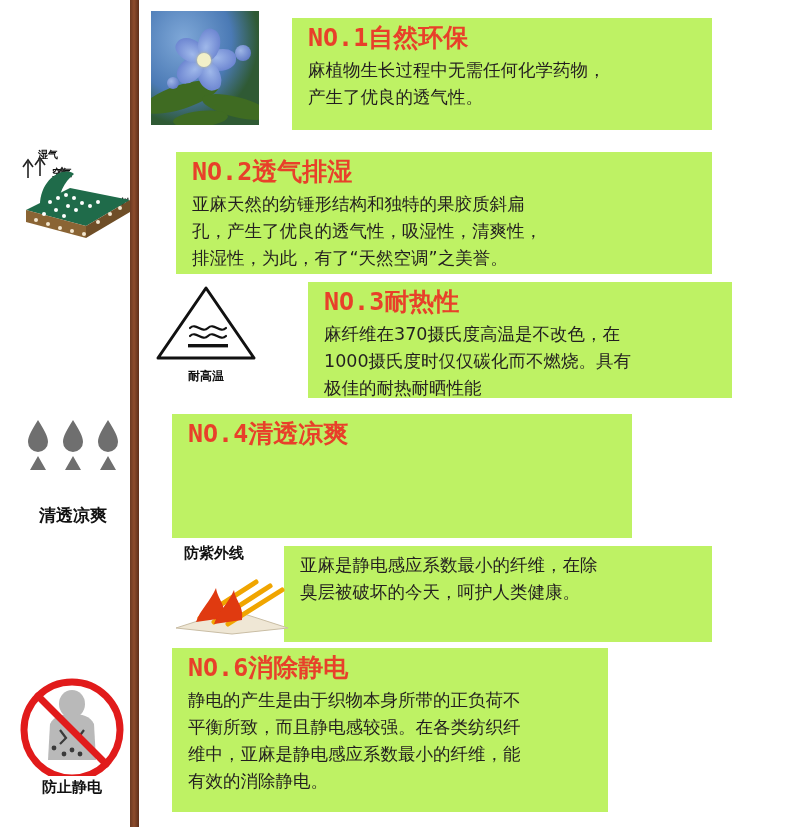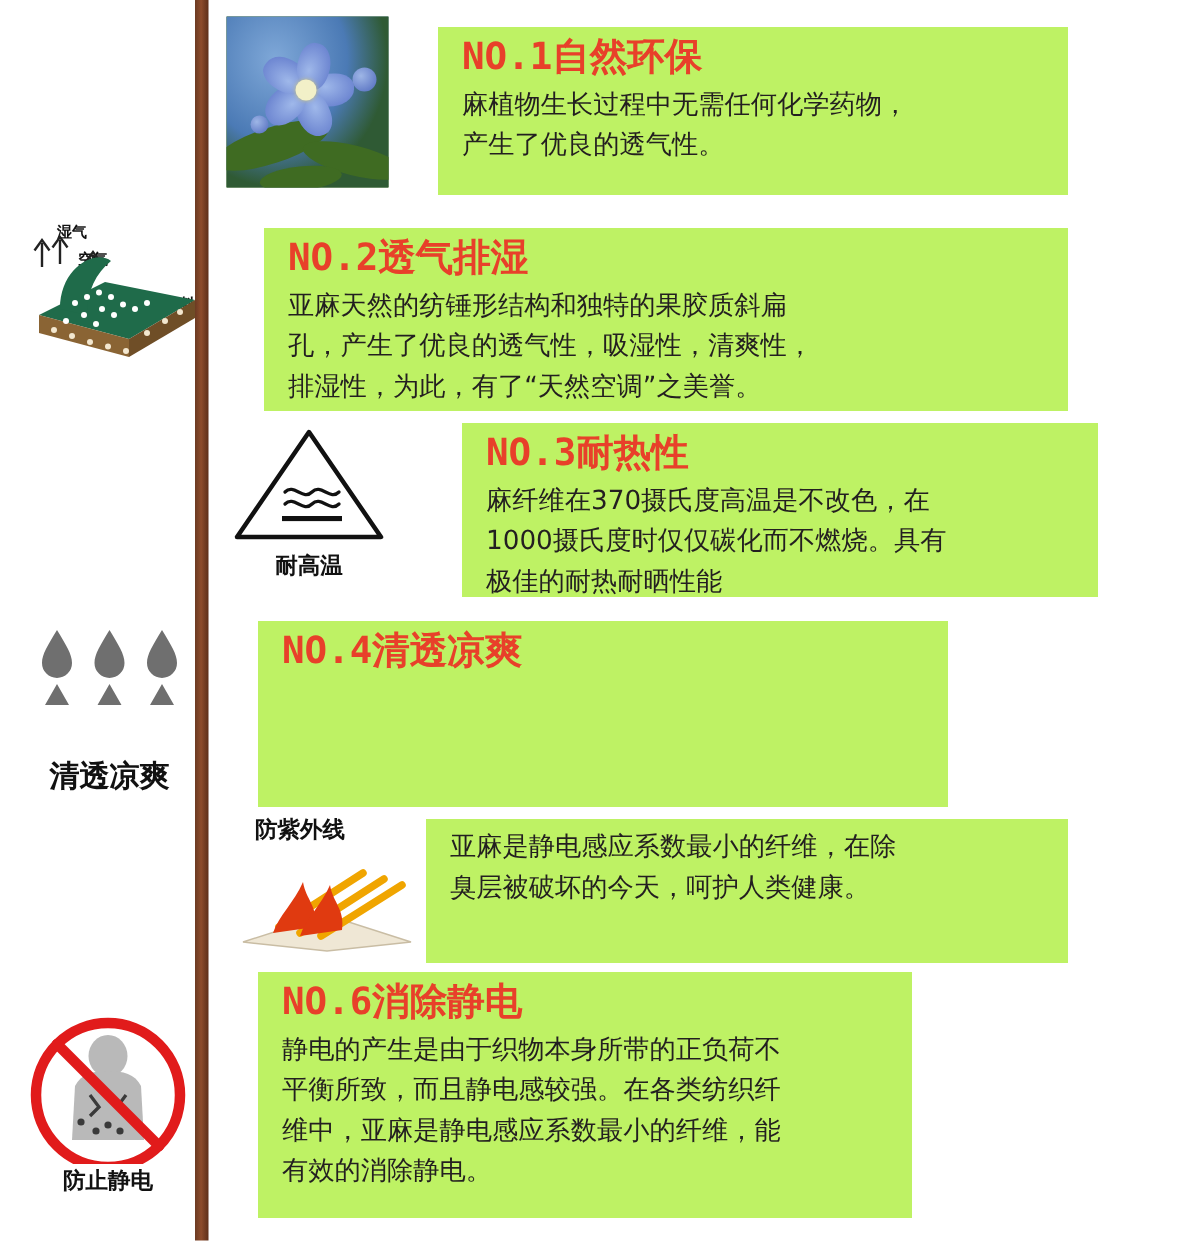--- a/index.html
+++ b/index.html
@@ -55,21 +55,21 @@
   .body {
     color: #231f20;
     font-size: 17.5px;
     line-height: 1.55;
     font-family: "DejaVu Sans", sans-serif;
     margin: 0;
     white-space: pre-line;
   }
   .caption {
     text-align: center;
-    font-size: 15px;
+    font-size: 12px;
     font-weight: bold;
     color: #111;
     font-family: "DejaVu Sans", sans-serif;
     margin-top: 2px;
   }
   .caption-top {
     text-align: center;
     font-size: 15px;
     font-weight: bold;
     color: #111;
@@ -266,28 +266,28 @@
           <path d="M24,6 C30,16 34,22 34,28 A10,10 0 0 1 14,28 C14,22 18,16 24,6 Z"></path>
           <path d="M59,6 C65,16 69,22 69,28 A10,10 0 0 1 49,28 C49,22 53,16 59,6 Z"></path>
           <path d="M94,6 C100,16 104,22 104,28 A10,10 0 0 1 84,28 C84,22 88,16 94,6 Z"></path>
         </g>
         <g fill="#6f6f6f">
           <path d="M24,82 L24,56 L16,56 L24,42 L32,56 L24,56 Z"></path>
           <path d="M59,82 L59,56 L51,56 L59,42 L67,56 L59,56 Z"></path>
           <path d="M94,82 L94,56 L86,56 L94,42 L102,56 L94,56 Z"></path>
         </g>
       </svg>
-      <div class="caption" style="position:absolute; left:0; top:88px; width:118px; font-size:20px;font-family:Liberation Serif, serif;">清透凉爽</div>
+      <div class="caption" style="position:absolute; left:0; top:88px; width:118px; font-size:17px;font-family:Liberation Serif, serif;">清透凉爽</div>
     </div>
   </div>
   <div class="text-card" style="left:172px; top:414px; width:460px; height:124px;">
     <div class="title">NO.4清透凉爽</div>
   </div>
 
-  <div class="icon-cell" style="left:156px; top:544px;">
+  <div class="icon-cell" style="left:170px; top:544px;">
     <div class="diag5">
       <div class="caption-top" style="position:absolute; left:0; top:0; width:124px; text-align:left; padding-left:14px; box-sizing:border-box;">防紫外线</div>
       <svg width="124" height="70" style="position:absolute; left:0; top:22px;">
         <path d="M6,62 L62,44 L118,62 L62,68 Z" fill="#efe7d5" stroke="#c9bda4" stroke-width="1"></path>
         <g stroke="#f0a500" stroke-width="5" stroke-linecap="round">
           <path d="M30,52 L86,16"></path>
           <path d="M44,56 L100,20"></path>
           <path d="M58,58 L112,24"></path>
         </g>
         <g fill="#e03a10">

